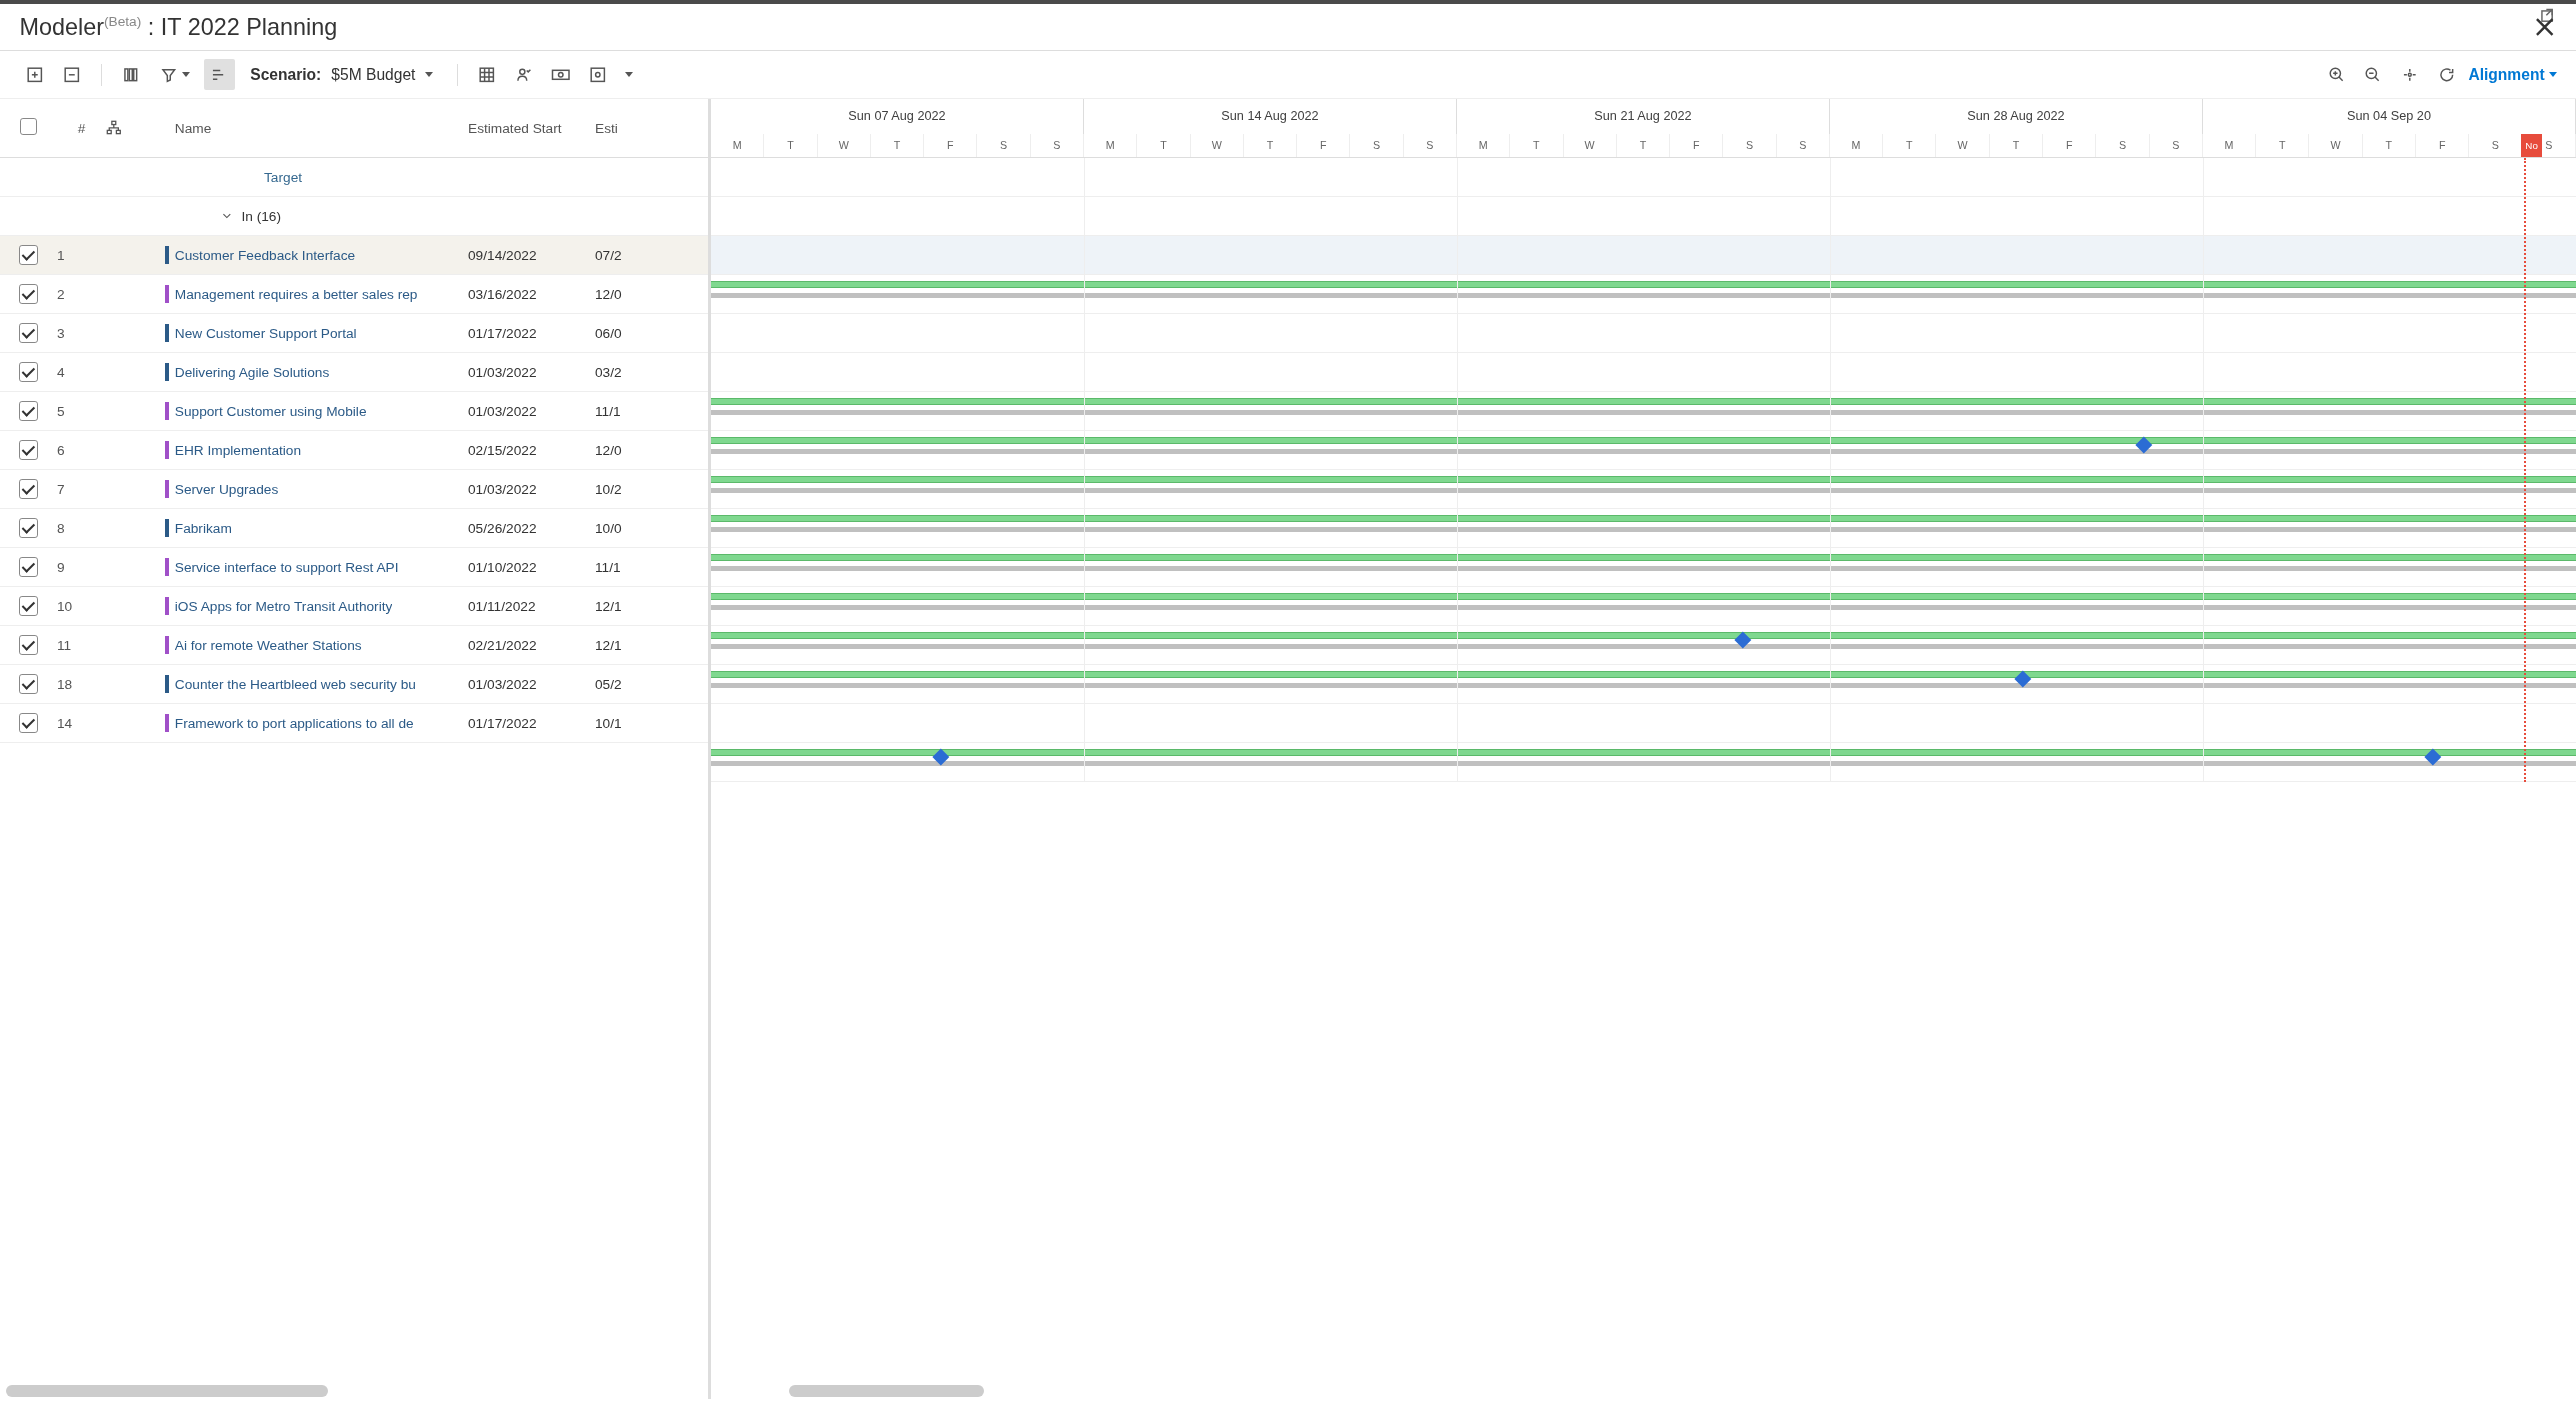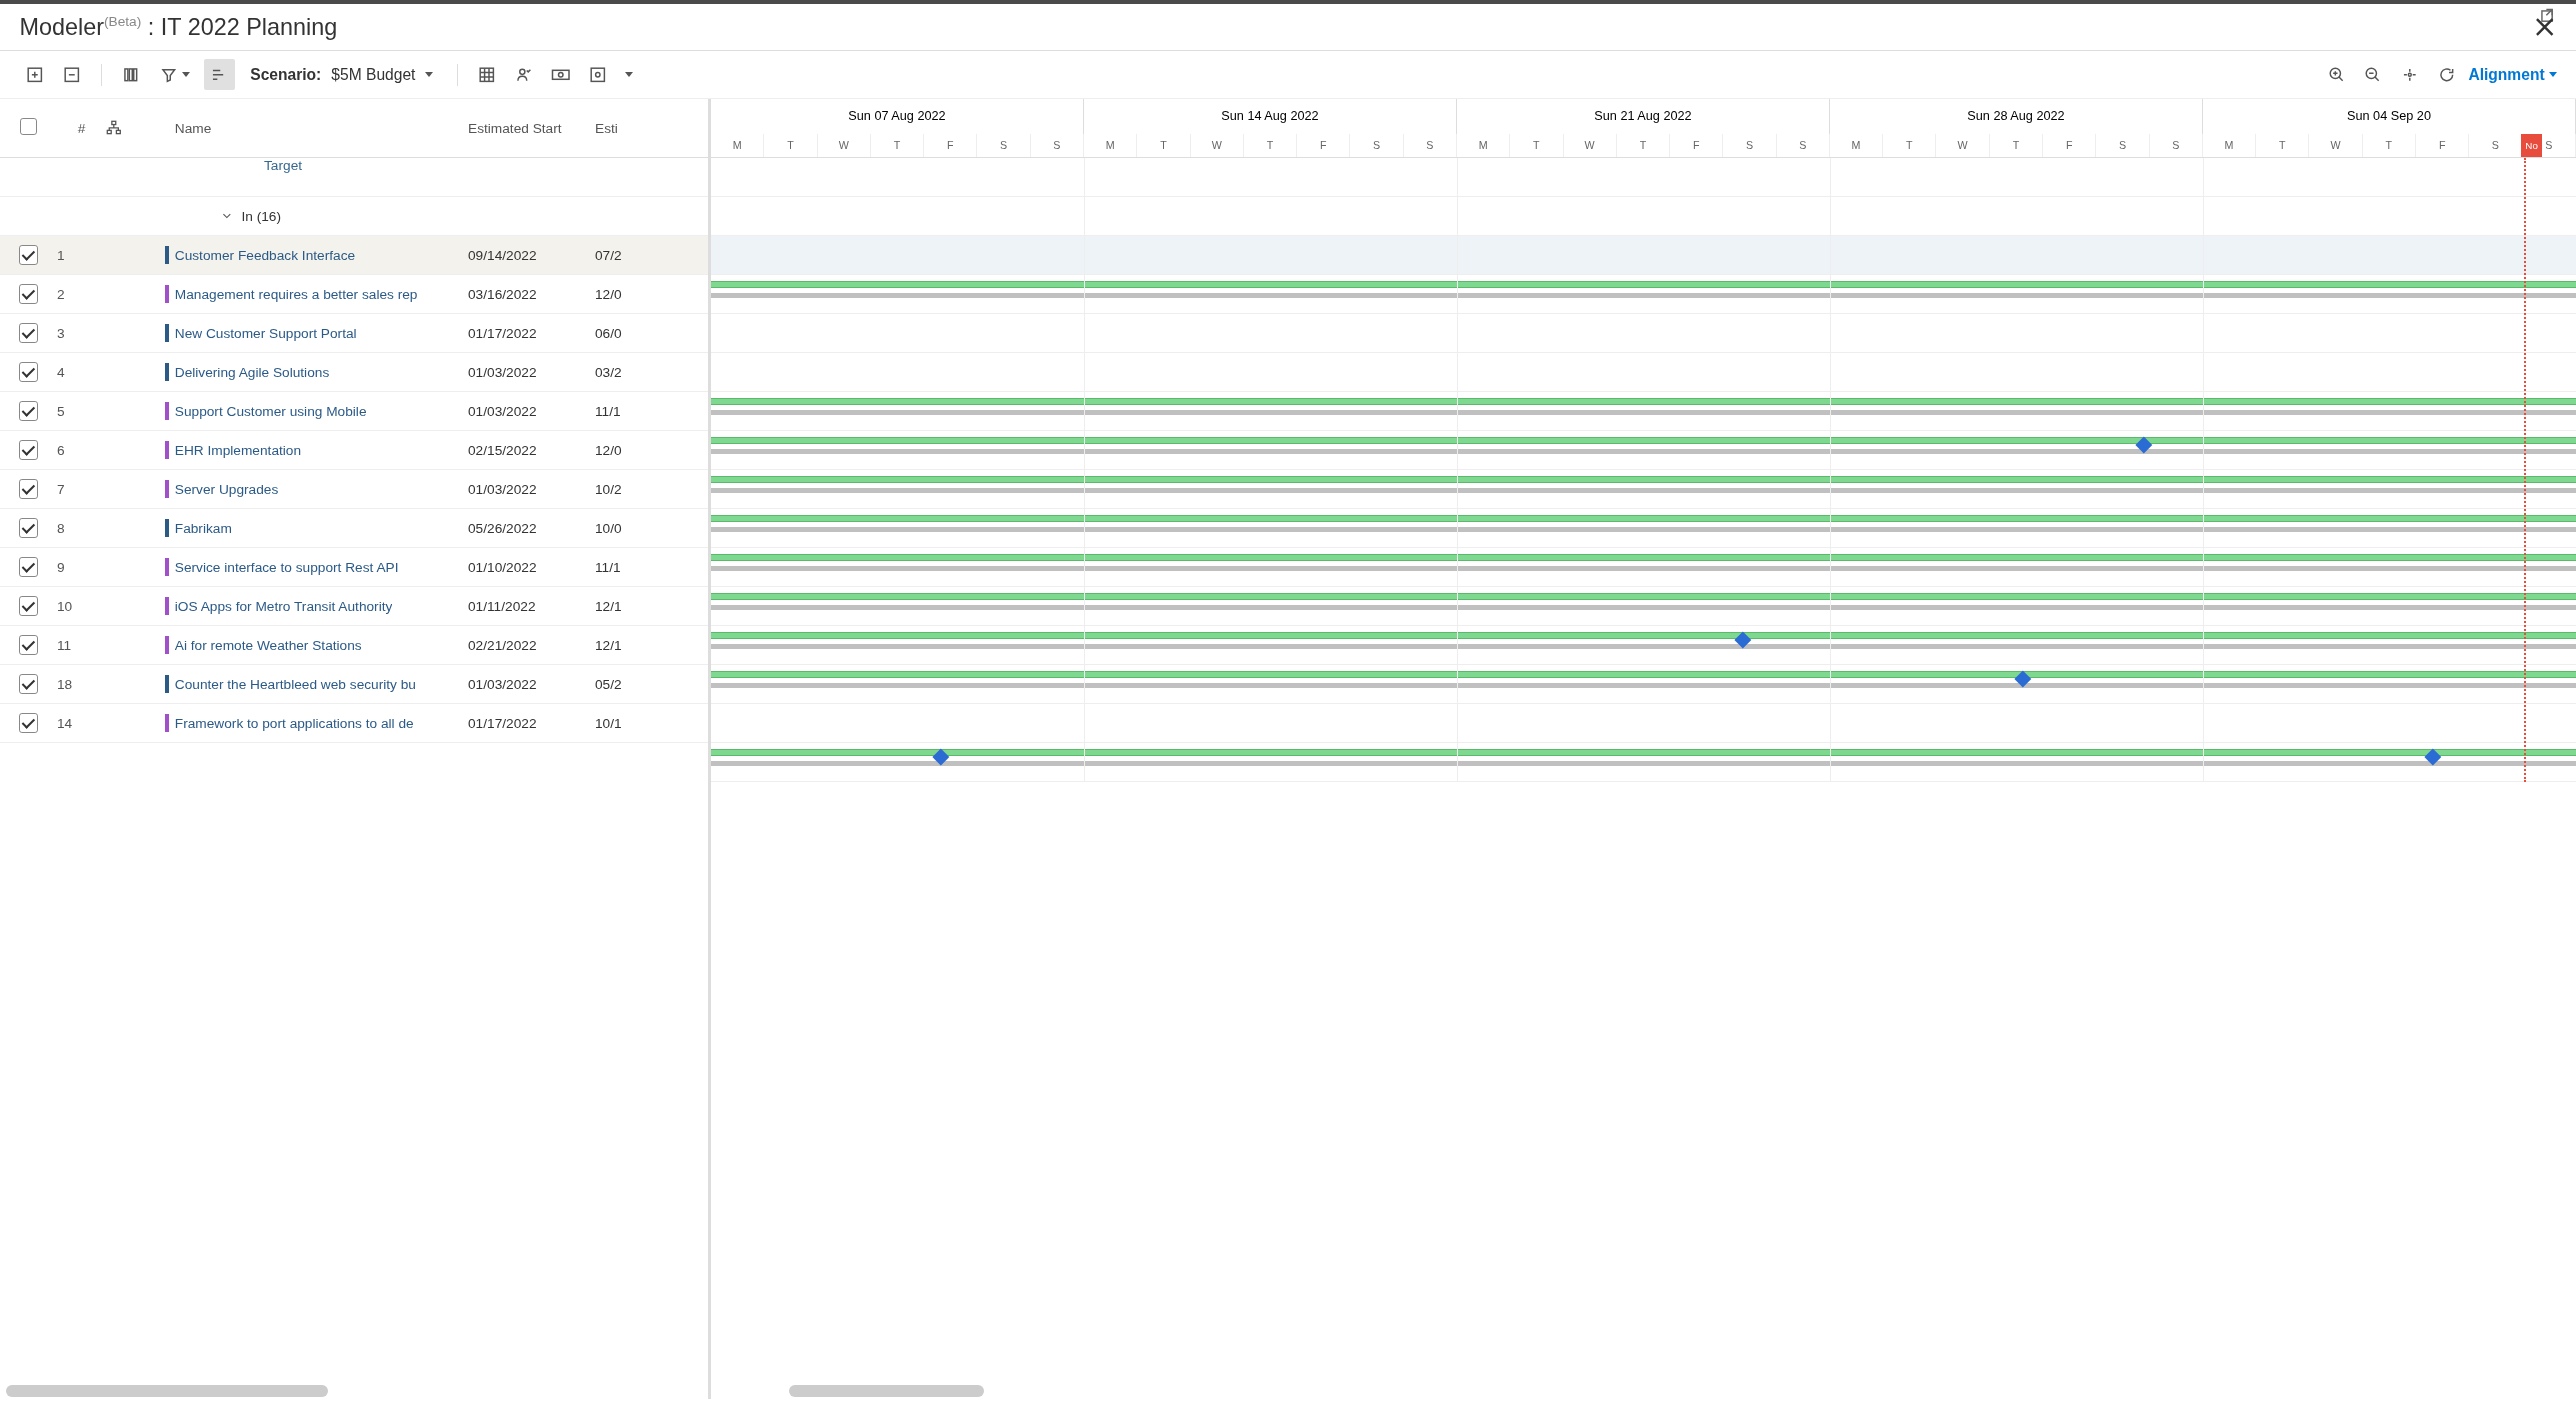--- a/index.html
+++ b/index.html
@@ -34,21 +34,21 @@
 .col-head .chk-cell { width: 57px; text-align: center; }
 .col-head .num-cell { width: 49px; text-align: center; }
 .col-head .hier-cell { width: 59px; text-align: center; }
 .col-head .name-cell { width: 303px; padding-left: 9.8px; }
 .col-head .est-cell { width: 127px; }
 .col-head .est2-cell { width: 88px; }
 
 .master-chk { width: 17.6px; height: 17.6px; border: 1px solid #888; border-radius: 2.9px; display: inline-block; }
 
 
-.sub-row { height: 39px; display: flex; align-items: flex-start; border-bottom: 1px solid #eee; color: #555; }
+.sub-row { height: 39px; display: flex; align-items: center; border-bottom: 1px solid #eee; color: #555; }
 .sub-row .lbl { padding-left: 264px; color: #35688f; cursor: pointer; }
 .group-row { height: 39px; display: flex; align-items: center; border-bottom: 1px solid #eee; }
 .group-row .grp { padding-left: 220px; display: flex; align-items: center; gap: 7.8px; cursor: pointer; }
 
 
 .rows { overflow-y: auto; flex: 1; }
 .row { display: flex; align-items: center; height: 39px; border-bottom: 1px solid #eee; }
 .row.selected { background: #f4f2ec; }
 .row .chk-cell { width: 57px; text-align: center; }
 .row .num-cell { width: 49px; color: #555; }
@@ -57,21 +57,21 @@
 .row .name-cell .bar { width: 3.9px; height: 17.6px; flex-shrink: 0; }
 .row .name-cell .nm { color: #2b5a87; cursor: pointer; white-space: nowrap; overflow: hidden; text-overflow: ellipsis; }
 .row .est-cell { width: 127px; color: #333; }
 .row .est2-cell { width: 88px; color: #333; white-space: nowrap; overflow: hidden; }
 .chk { width: 19.5px; height: 19.5px; border: 1px solid #888; border-radius: 2.9px; display: inline-flex; align-items: center; justify-content: center; cursor: pointer; background: #fff; }
 .chk.checked::after { content: ""; width: 4.9px; height: 9.8px; border: solid #333; border-width: 0 2px 2px 0; transform: rotate(45deg); margin-bottom: 2.9px; }
 
 
 .time-head { height: 59px; border-bottom: 1px solid #ddd; display: flex; flex-direction: column; }
 .time-weeks { flex: 1; display: flex; }
-.time-week { flex: 1; border-right: 1px solid #ddd; text-align: center; font-size: 12.7px; color: #000000; display: flex; align-items: center; justify-content: center; }
+.time-week { flex: 1; border-right: 1px solid #ddd; text-align: center; font-size: 12.7px; color: #404040; display: flex; align-items: center; justify-content: center; }
 .time-days { height: 23.4px; display: flex; position: relative; }
 .time-day { flex: 1; border-right: 1px solid #eee; text-align: center; font-size: 10.7px; color: #666; line-height: 23.4px; }
 .now-marker { position: absolute; top: 0; width: 21.5px; height: 23.4px; background: #e74c3c; color: #fff; font-size: 9.8px; line-height: 23.4px; text-align: center; }
 
 .gantt-body { position: relative; }
 .gantt-sub { height: 39px; border-bottom: 1px solid #eee; }
 .gantt-row { height: 39px; border-bottom: 1px solid #eee; position: relative; }
 .gantt-row.selected { background: #eef3f8; }
 .gantt-bar-top { position: absolute; top: 5.9px; height: 6.8px; background: #7fd88f; border-top: 1px solid #5bb96a; border-bottom: 1px solid #5bb96a; }
 .gantt-bar-bot { position: absolute; top: 17.6px; height: 4.9px; background: #c0c0c0; }

